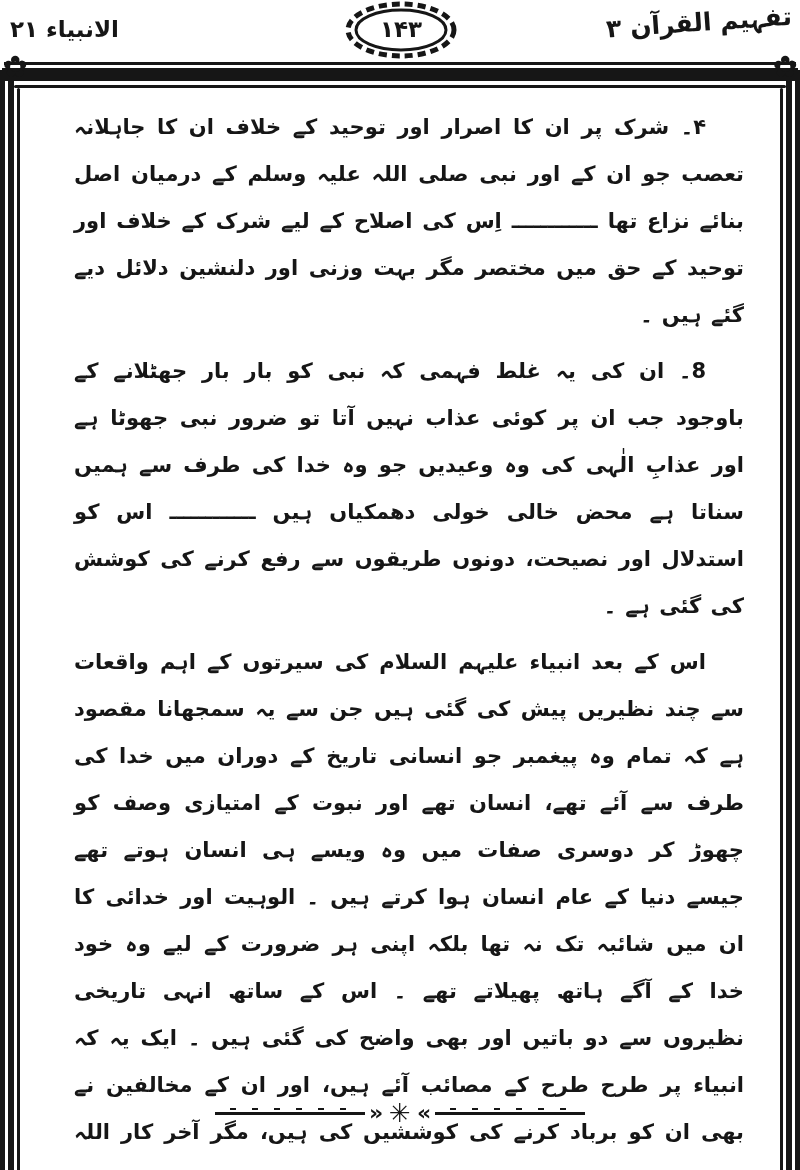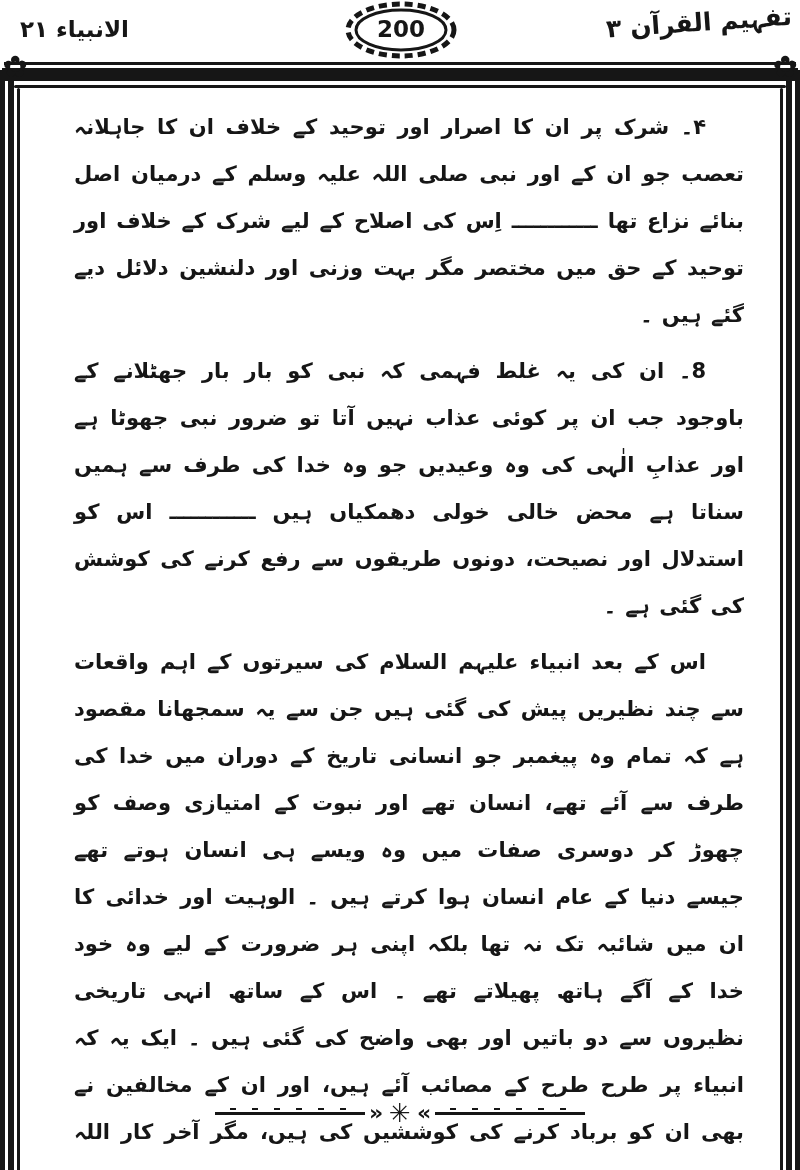--- a/index.html
+++ b/index.html
@@ -6,21 +6,21 @@
   body{
     width:800px;height:1170px;
     background:#ffffff;
     position:relative;
     overflow:hidden;
     font-family:"DejaVu Sans",sans-serif;
     color:#161616;
   }
   
   .hdr-left{
-    position:absolute;top:16px;left:20px;
+    position:absolute;top:16px;left:10px;
     font-size:23px;font-weight:bold;direction:rtl;
     letter-spacing:.5px;
   }
   .hdr-right{
     position:absolute;top:8px;right:8px;
     font-size:25px;font-weight:bold;direction:rtl;
     transform:rotate(-4deg);
   }
   .medallion{
     position:absolute;top:1px;left:344px;width:114px;height:58px;
@@ -74,21 +74,21 @@
 <body>
 
 <div class="hdr-left">الانبیاء ۲۱</div>
 <div class="hdr-right">تفہیم القرآن ۳</div>
 
 <div class="medallion">
   <svg viewBox="0 0 114 58">
     <ellipse cx="57" cy="29" rx="53" ry="26" fill="none" stroke="#161616" stroke-width="5" stroke-dasharray="8 5"></ellipse>
     <ellipse cx="57" cy="29" rx="45" ry="20" fill="#ffffff" stroke="#161616" stroke-width="3"></ellipse>
   </svg>
-  <span class="num">200</span>
+  <span class="num">۱۴۳</span>
 </div>
 
 <div class="frame">
   <div class="f-line-a"></div>
   <div class="f-bar"></div>
   <div class="f-line-b"></div>
   <div class="v vL1"></div>
   <div class="v vL2"></div>
   <div class="v vL3"></div>
   <div class="v vR1"></div>

